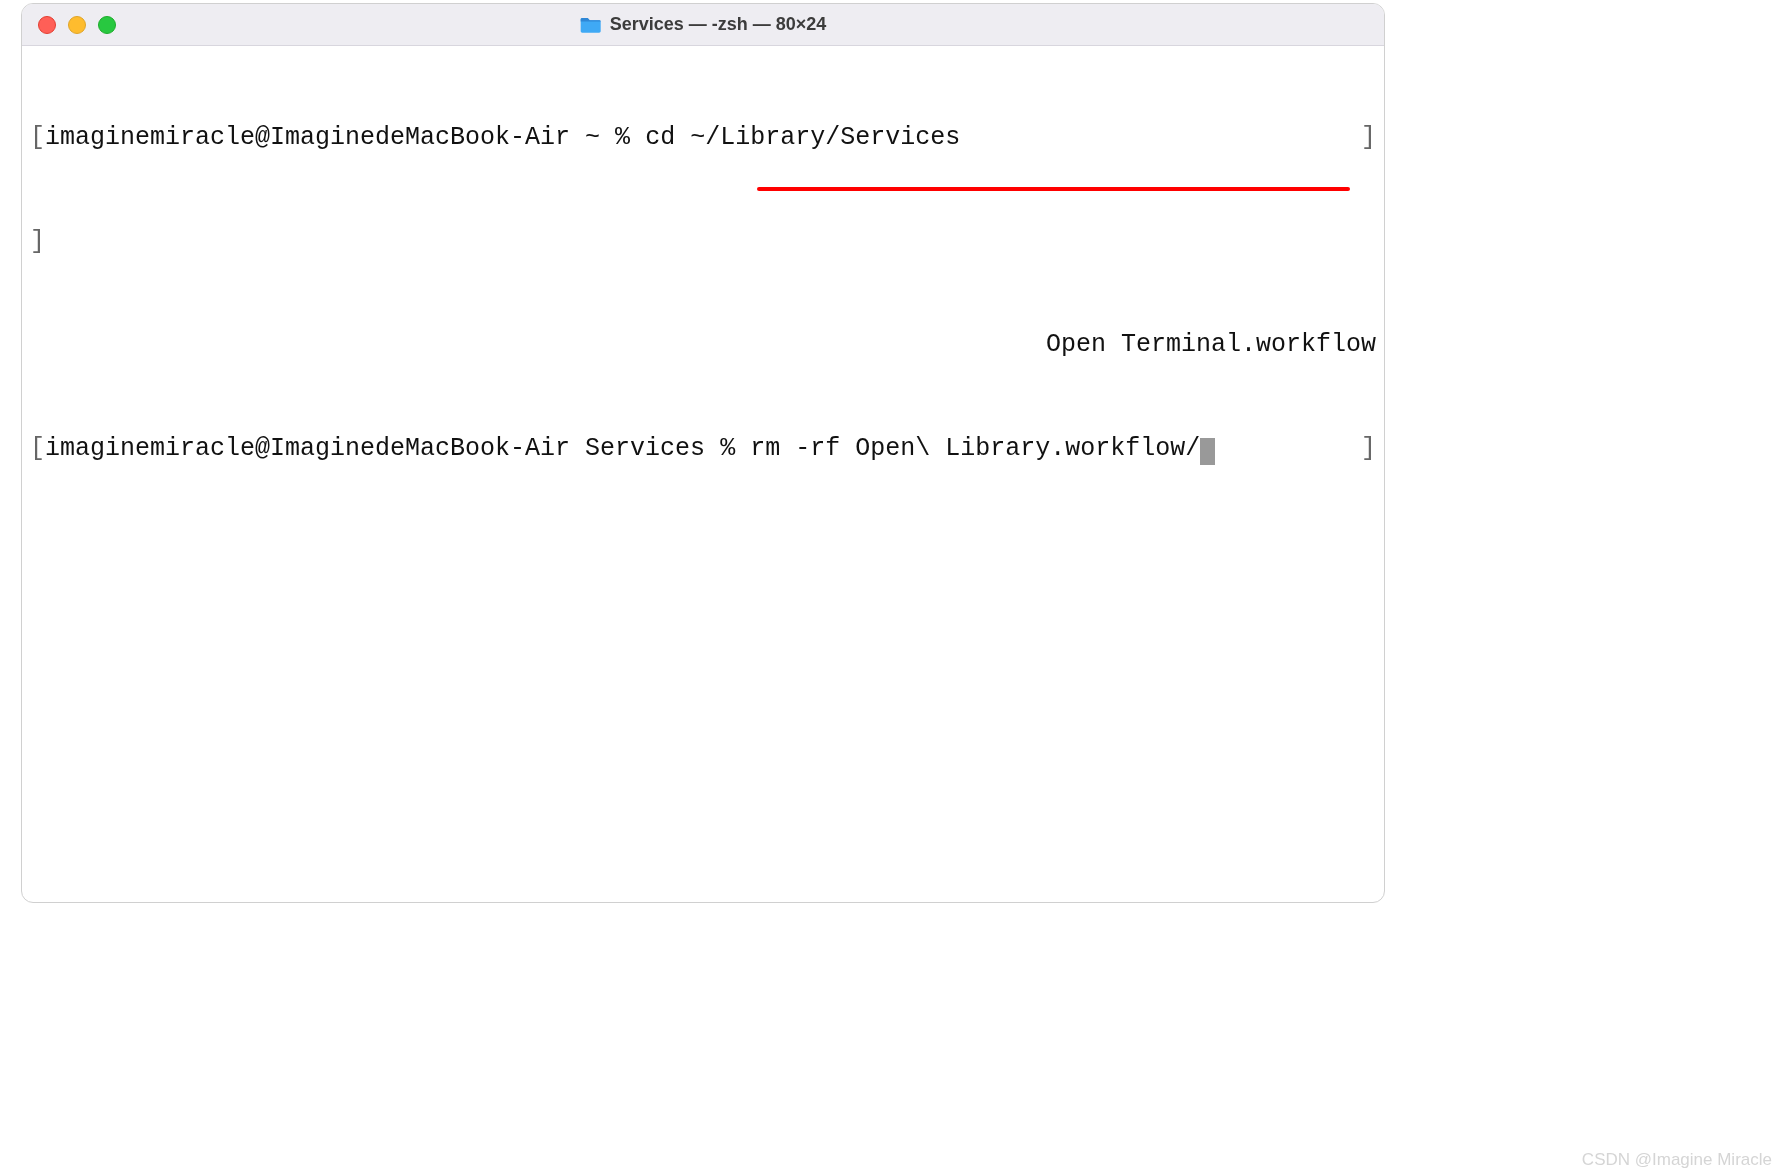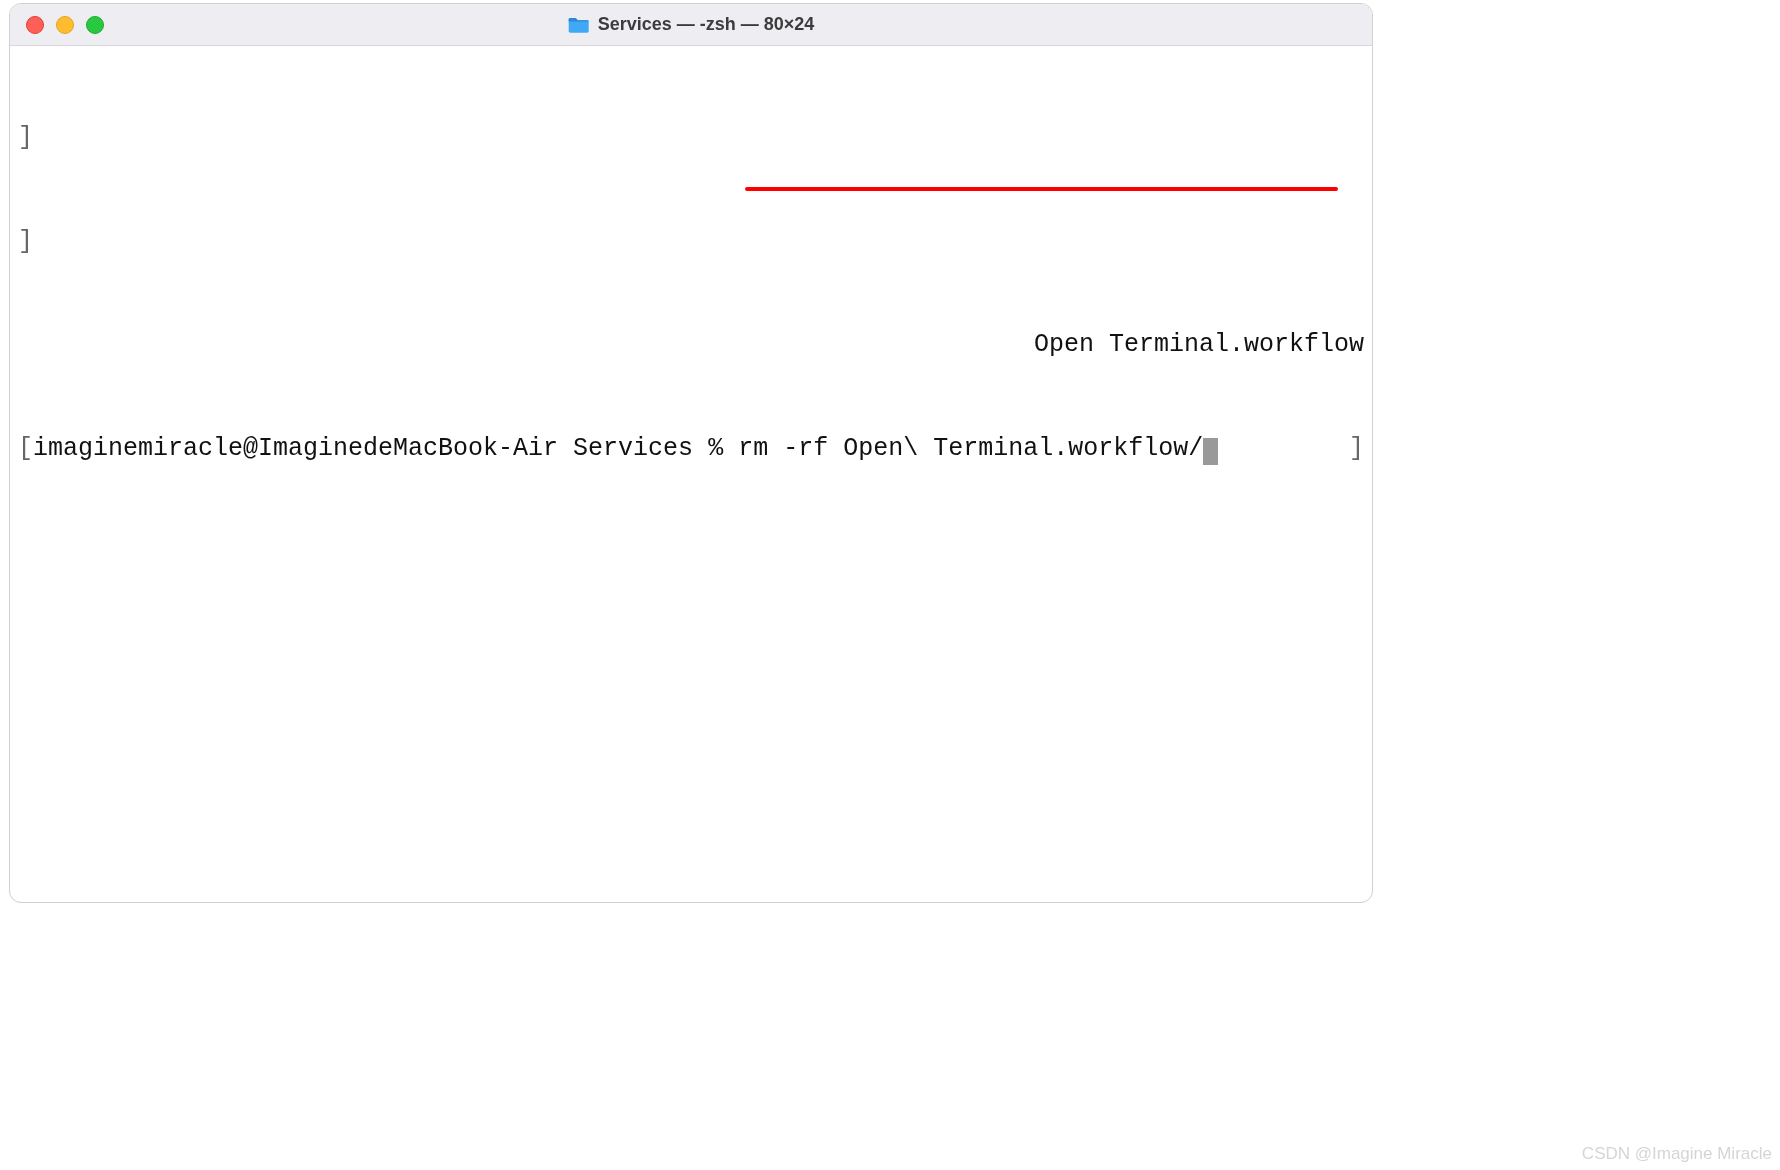--- a/index.html
+++ b/index.html
@@ -12,21 +12,21 @@
       overflow: hidden;
     }
     .window {
       width: 1364px;
       height: 900px;
       border: 1px solid #d0d0d0;
       border-radius: 12px;
       overflow: hidden;
       position: absolute;
       top: 3px;
-      left: 9px;
+      left: 21px;
       background: #ffffff;
     }
     .titlebar {
       height: 42px;
       background: #eeedf2;
       border-bottom: 1px solid #d8d6de;
       display: flex;
       align-items: center;
       padding: 0 16px;
       position: relative;
@@ -87,21 +87,21 @@
     }
     .underline-mark {
       position: absolute;
       height: 4px;
       background: #ff0000;
       border-radius: 2px;
     }
     .watermark {
       position: absolute;
       right: 8px;
-      bottom: 6px;
+      bottom: 0;
       font-size: 17px;
       color: #d5d5d5;
       font-family: -apple-system, sans-serif;
       font-weight: 400;
     }
   </style>
 </head>
 <body>
 
 <div class="window">
@@ -118,27 +118,27 @@
           <path d="M1 3.5 C1 2.5 1.8 2 2.6 2 L8 2 L10 4.2 L19.5 4.2 C20.4 4.2 21 5 21 5.8 L21 15 C21 16 20.3 16.7 19.4 16.7 L2.6 16.7 C1.7 16.7 1 16 1 15 Z" fill="#3fa9f5"></path>
           <path d="M1 5.5 L21 5.5 L21 5.2 C21 4.6 20.5 4.2 19.5 4.2 L10 4.2 L8 2 L2.6 2 C1.8 2 1 2.5 1 3.5 Z" fill="#2f87d6"></path>
         </svg>
       </span>
       <span>Services — -zsh — 80×24</span>
     </div>
   </div>
 
   <div class="terminal-body">
     <div class="line">
-      <span class="rbracket">]</span>
+      <span class="left"><span class="bracket">[</span><span>imaginemiracle@ImaginedeMacBook-Air ~ % </span><span>cd ~/Library/Services</span></span><span class="rbracket">]</span>
     </div>
     <div class="line">
       <span class="rbracket">]</span>
     </div>
     <div class="output-line">Open Terminal.workflow</div>
     <div class="line">
-      <span class="left"><span class="bracket">[</span><span>imaginemiracle@ImaginedeMacBook-Air Services % </span><span>rm -rf Open\ Terminal.workflow/</span><span class="cursor-block"></span></span><span class="rbracket">]</span>
+      <span class="left"><span class="bracket">[</span><span>imaginemiracle@ImaginedeMacBook-Air Services % </span><span>rm -rf Open\ Library.workflow/</span><span class="cursor-block"></span></span><span class="rbracket">]</span>
     </div>
     <div class="underline-mark" style="left:735px; top:141px; width:448px;"></div>
     <div class="underline-mark" style="left:1096px; top:141px; width:232px;"></div>
   </div>
 </div>
 
 <div class="watermark">CSDN @Imagine Miracle</div>
 
 </body></html>

